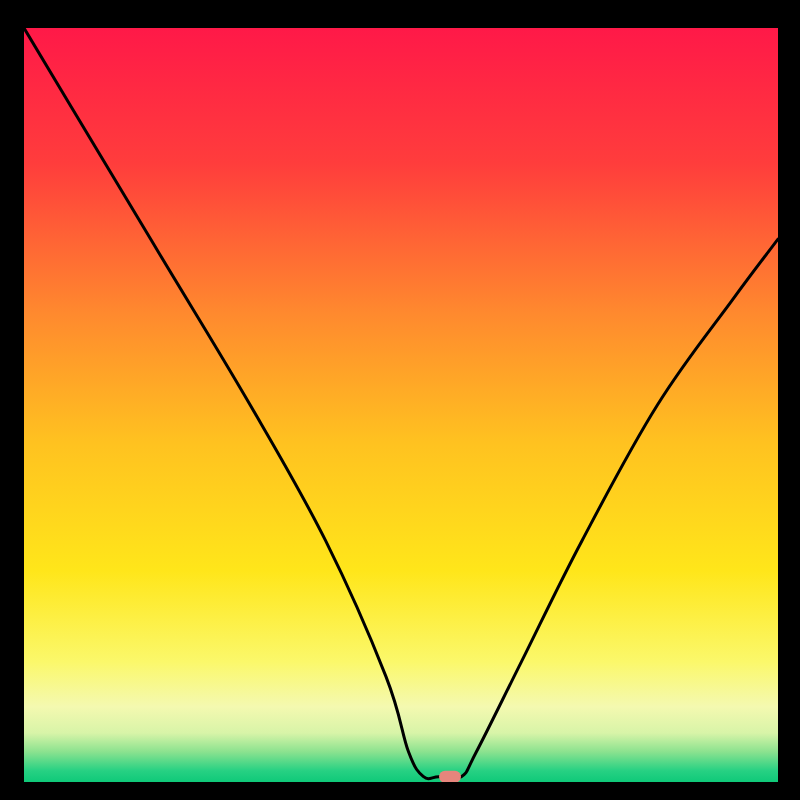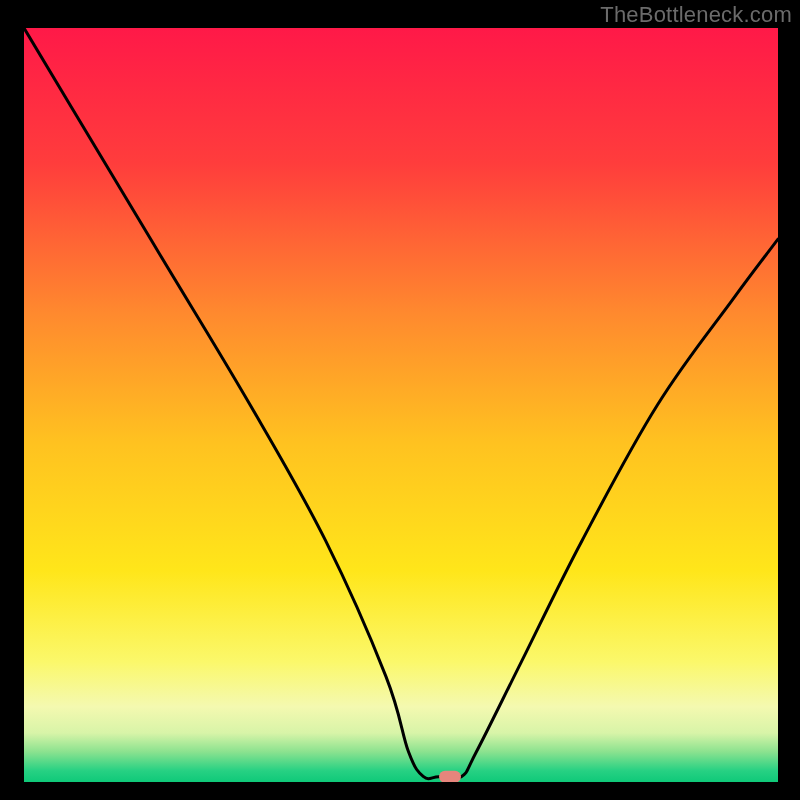--- a/index.html
+++ b/index.html
@@ -35,21 +35,20 @@
     top: 28px;
     width: 754px;
     height: 754px;
   }
   svg { display: block; }
 </style>
 </head>
 <body>
 
 <div class="frame">
-  <div class="watermark">TheBottleneck.com</div>
 
   <div class="plot-wrap">
     <svg id="chart-svg" width="754" height="754" viewBox="0 0 754 754">
       <defs>
         <linearGradient id="bg-grad" x1="0" y1="0" x2="0" y2="1">
             <stop offset="0.00%" stop-color="#ff1948"></stop>
             <stop offset="18.00%" stop-color="#ff3d3c"></stop>
             <stop offset="38.00%" stop-color="#ff8a2e"></stop>
             <stop offset="55.00%" stop-color="#ffc220"></stop>
             <stop offset="72.00%" stop-color="#ffe61a"></stop>

